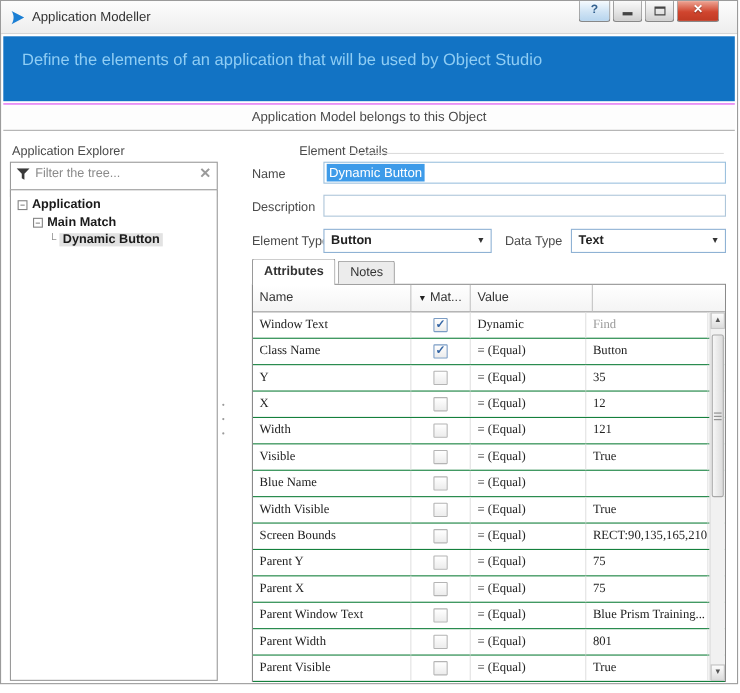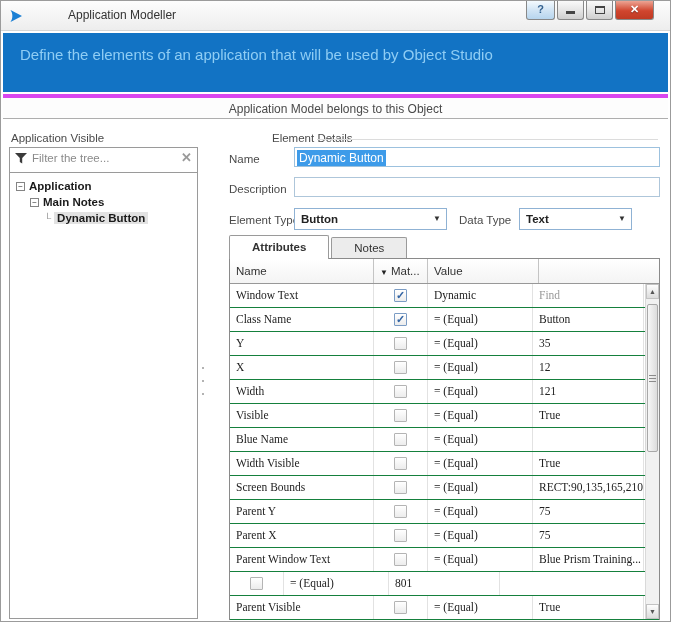--- a/index.html
+++ b/index.html
@@ -3,35 +3,35 @@
 <meta charset="utf-8">
 <style>
   * { margin:0; padding:0; box-sizing:border-box; }
   html,body { width:673px; height:630px; background:#fff; font-family:"Liberation Sans", sans-serif; }
   .window { position:absolute; left:0; top:0; width:671px; height:622px; border:1px solid #9b9b9b; background:#fff; overflow:hidden; }
 
   
   .titlebar { position:absolute; left:0; top:0; right:0; height:30px;
     background:linear-gradient(#fdfdfd,#ededed); border-bottom:1px solid #d6d6d6; }
   .app-icon { position:absolute; left:8px; top:8px; width:14px; height:14px; }
-  .win-title { position:absolute; left:28px; top:0; line-height:29px; font-size:12px; color:#333;margin-left:39px; }
+  .win-title { position:absolute; left:28px; top:0; line-height:29px; font-size:12px; color:#333; }
   .controls { position:absolute; right:16px; top:0; display:flex; gap:2px; }
   .winbtn { height:19px; border:1px solid #888; border-top:none; border-radius:0 0 3px 3px;
     text-align:center; line-height:17px; font-size:11px; font-weight:bold; cursor:default; }
   .winbtn.help  { width:29px; background:linear-gradient(#f4fafe,#cfe3f4 55%,#b7d5ee); color:#33618f; }
   .winbtn.minb, .winbtn.maxb { width:27px; background:linear-gradient(#fafafa,#e4e4e4 55%,#cfcfcf); }
   .winbtn.close { width:39px; background:linear-gradient(#eda493,#d0452e 55%,#c03a23); color:#fff; text-shadow:0 1px 1px rgba(0,0,0,.4); }
   .glyph-min { display:inline-block; width:9px; height:3px; background:#444; margin-top:10px; }
   .glyph-max { display:inline-block; width:10px; height:8px; border:1px solid #444; border-top:2px solid #444; margin-top:5px; }
 
   
   .banner { position:absolute; left:2px; right:2px; top:32px; height:59px; background:var(--banner-bg); }
   .banner-text { padding:13px 0 0 17px; font-size:15px; color:var(--banner-fg); }
   .subtitle-bar { position:absolute; left:2px; right:2px; top:93px; height:25px; background:#fdfdfd;
-    border-top:4px solid #d946ef; border-bottom:1px solid #aeaeae; text-align:center; line-height:23px;
+    border-top:1px solid #d946ef; border-bottom:1px solid #aeaeae; text-align:center; line-height:23px;
     font-size:12px; color:#4a4a4a; }
 
   .section-label { position:absolute; font-size:11.5px; color:#4a4a4a; }
 
   
   .filter-box { position:absolute; left:8px; top:146px; width:189px; height:32px; border:1px solid #9a9a9a; background:#fff; }
   .funnel { position:absolute; left:5px; top:5px; }
   .filter-placeholder { position:absolute; left:22px; top:0; line-height:20px; font-size:11.5px; color:#8a8a8a; }
   .filter-clear { position:absolute; right:5px; top:0; line-height:20px; font-size:13px; font-weight:bold; color:#9a9a9a; }
   .tree-box { position:absolute; left:8px; top:171px; width:189px; height:447px; border:1px solid #9a9a9a; background:#fff; padding-top:5px; }
@@ -47,25 +47,25 @@
 
   
   .hline { position:absolute; left:316px; right:12px; top:138px; height:1px; background:#dcdcdc; }
   .text-input { position:absolute; background:#fff; height:20px; }
   .name-input { left:293px; top:146px; width:366px; border:1px solid #9cc1de; }
   .selected-text { display:inline-block; margin:1px 0 0 2px; padding:0 2px; background:var(--selection-bg); color:#fff; font-size:12px; line-height:16px; }
   .desc-input { left:293px; top:176px; width:366px; border:1px solid #aec6da; font-size:12px; line-height:18px; padding-left:3px; }
   .combo { position:absolute; top:207px; height:22px; background:#fff; border:1px solid #8fb2d4; }
   .combo .val { position:absolute; left:6px; top:0; line-height:20px; font-size:11.5px; font-weight:bold; color:#222; }
   .combo .arrow { position:absolute; right:5px; top:0; line-height:20px; font-size:8px; color:#333; }
-  .etype { left:293px; width:153px; } .dtype { left:518px; width:113px; }
+  .etype { left:293px; width:153px; } .dtype { left:518px; width:141px; }
 
   
   .tab-strip { position:absolute; left:228px; top:233px; height:24px; display:flex; align-items:flex-end; gap:2px; z-index:3; }
-  .tab { height:21px; line-height:20px; padding:0 22px; font-size:11.5px; color:#333; background:#ececec;
+  .tab { height:21px; line-height:20px; padding:0 10px; font-size:11.5px; color:#333; background:#ececec;
     border:1px solid #9a9a9a; border-bottom:none; border-radius:2px 2px 0 0; }
   .tab.active { height:24px; line-height:23px; background:#fff; font-weight:bold; margin-bottom:-1px; }
 
   .attr-table { position:absolute; left:228px; top:257px; width:431px; height:362px; border:1px solid #8a8a8a; background:#fff; }
   .thead { display:flex; height:25px; border-bottom:1px solid #989898; background:linear-gradient(#fff,#f4f4f4); }
   .th { font-size:11.5px; color:#333; line-height:24px; padding-left:6px; border-right:1px solid #c4c4c4; white-space:nowrap; overflow:hidden; }
   .c-name{width:144px} .c-mat{width:54px} .c-mtype{width:105px} .c-value{width:111px} .c-sb{flex:1; border-right:none}
   .filter-tri { font-size:8px; color:#222; margin-right:3px; }
   .tr { display:flex; height:24px; border-bottom:1px solid #15803d;font-family:Liberation Serif, serif; }
   .td { font-size:11.5px; color:#222; line-height:23px; padding-left:6px; border-right:1px solid #e2e2e2; white-space:nowrap; overflow:hidden; }
@@ -100,40 +100,40 @@
       <div class="winbtn close">✕</div>
     </div>
   </div>
 
   <div class="banner">
     <div class="banner-text">Define the elements of an application that will be used by Object Studio</div>
   </div>
 
   <div class="subtitle-bar">Application Model belongs to this Object</div>
 
-  <div class="section-label" style="left:10px; top:131px;">Application Visible</div>
+  <div class="section-label" style="left:10px; top:131px;">Application Explorer</div>
 
   <div class="filter-box">
     <svg class="funnel" width="12" height="11" viewBox="0 0 12 11">
       <path d="M0 0 H12 L7.2 5 V10.5 L4.8 9 V5 Z" fill="#3a3a3a"></path>
     </svg>
     <span class="filter-placeholder">Filter the tree...</span>
     <span class="filter-clear">✕</span>
   </div>
 
   <div class="tree-box">
       <div class="tree-item" style="padding-left: 6px;">
     <span class="expand-box">−</span>
 
     <span class="tree-label">Application</span>
   </div>
       <div class="tree-item" style="padding-left: 20px;">
     <span class="expand-box">−</span>
 
-    <span class="tree-label">Main Notes</span>
+    <span class="tree-label">Main Match</span>
   </div>
       <div class="tree-item" style="padding-left: 34px;">
 
     <span class="branch">└</span>
     <span class="tree-label selected">Dynamic Button</span>
   </div>
     </div>
 
   <div class="splitter">
       <i></i>
@@ -267,20 +267,21 @@
   </div>
         <div class="tr">
     <div class="td c-name">Parent Window Text</div>
     <div class="td c-mat">
             <span class="cb"></span>
           </div>
     <div class="td c-mtype">= (Equal)</div>
     <div class="td c-value">Blue Prism Training...</div>
   </div>
         <div class="tr">
+    <div class="td c-name">Parent Width</div>
     <div class="td c-mat">
             <span class="cb"></span>
           </div>
     <div class="td c-mtype">= (Equal)</div>
     <div class="td c-value">801</div>
   </div>
         <div class="tr">
     <div class="td c-name">Parent Visible</div>
     <div class="td c-mat">
             <span class="cb"></span>

